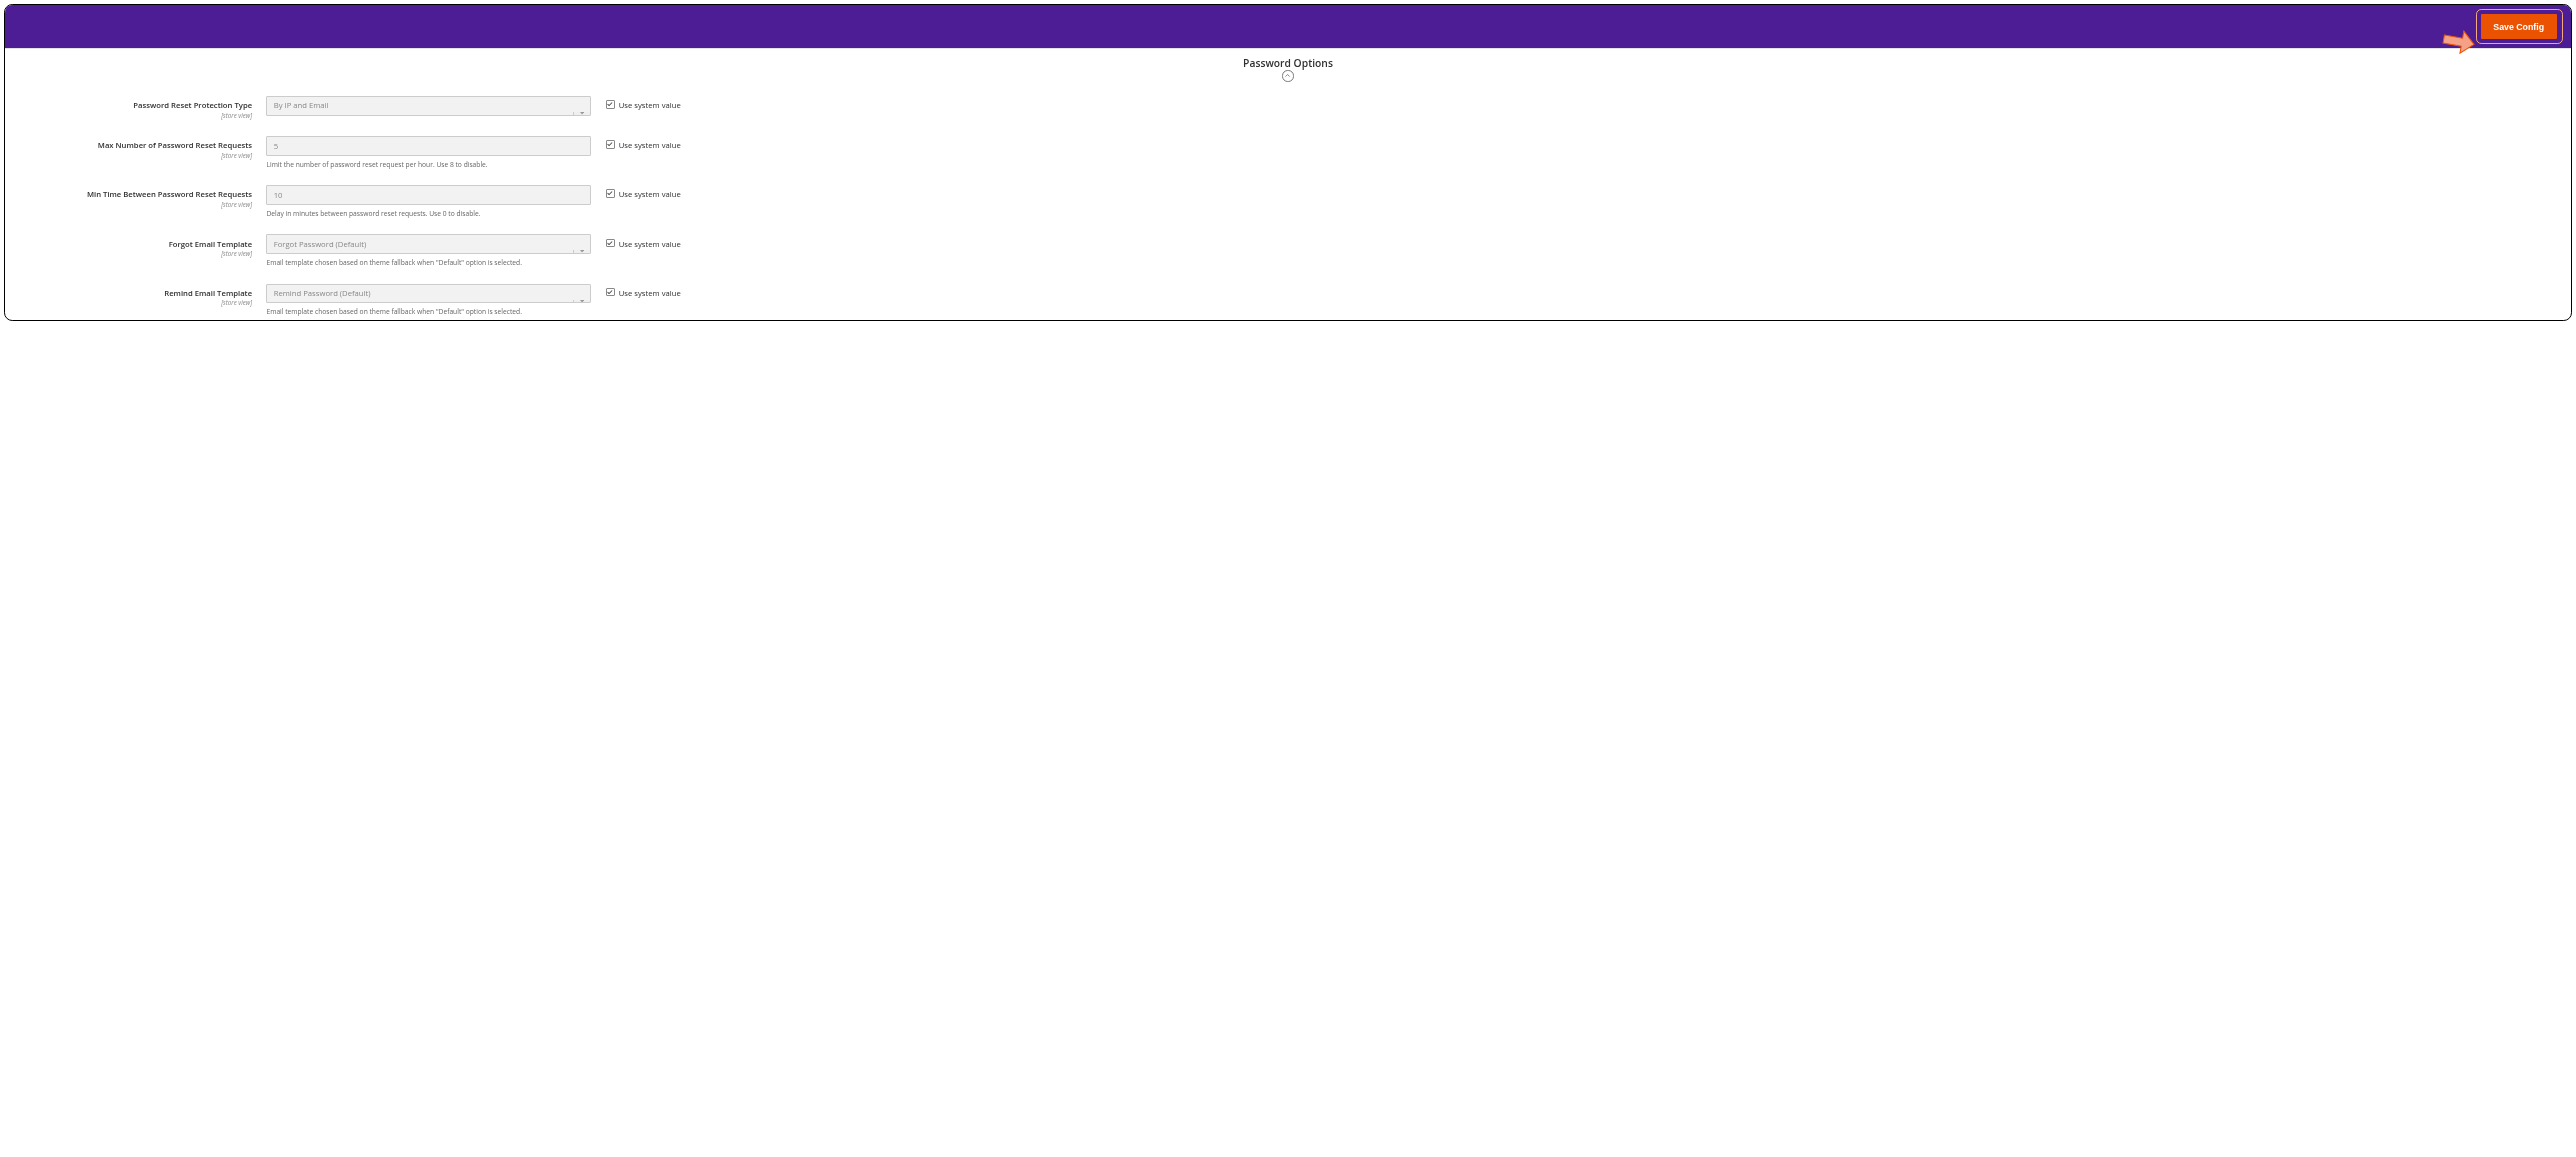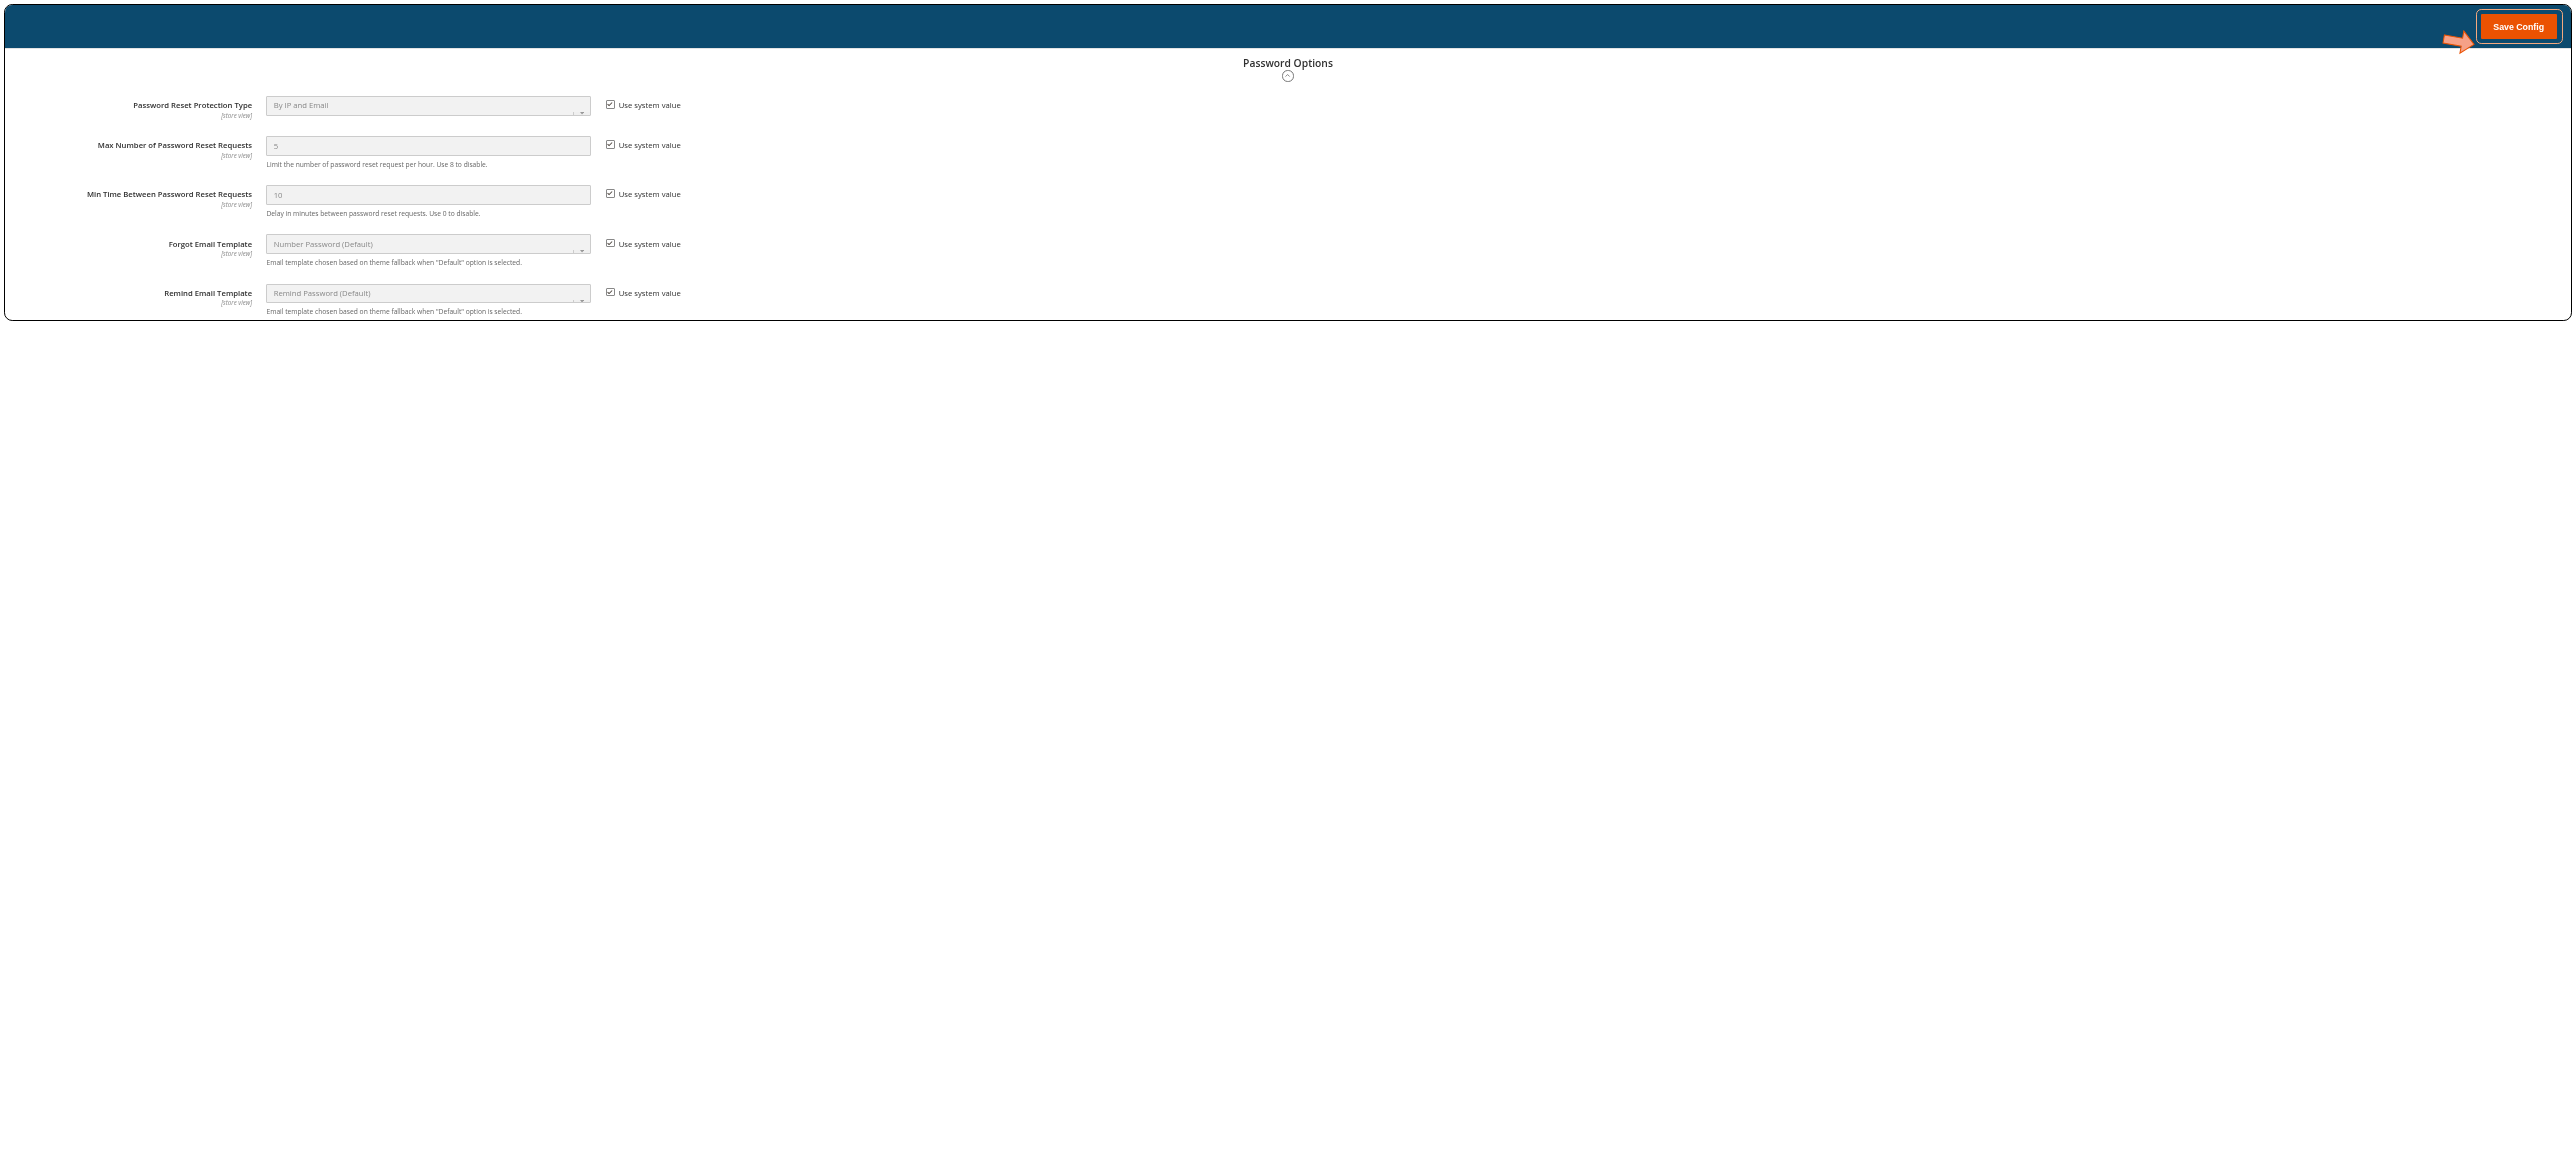--- a/index.html
+++ b/index.html
@@ -8,21 +8,21 @@
   background: #fff;
   padding: 4.1px;
 }
 .panel {
   border: 1px solid #000;
   border-radius: 8.2px;
   overflow: hidden;
   background: #fff;
 }
 .header-bar {
-  background: #0c4a6e;
+  background: #4c1d95;
   border-bottom: 0.5px solid #e3e3e3;
   padding: 9.3px 14.4px;
   display: flex;
   justify-content: flex-end;
   align-items: flex-end;
   position: relative;
 }
 .save-btn {
   background: #eb5202;
   color: #fff;
@@ -260,21 +260,21 @@
       </div>
     </div>
 
     <div class="field-row">
       <div class="label-col">
         <span class="field-label">Forgot Email Template</span>
         <span class="scope">[store view]</span>
       </div>
       <div class="input-col">
         <div class="select-wrap">
-          <div class="select-value">Number Password (Default)</div>
+          <div class="select-value">Forgot Password (Default)</div>
           <div class="select-arrow">
             <svg width="4.1" height="2.6" viewBox="0 0 8 5">
                 <path d="M0 0 L4 5 L8 0 Z" fill="#999"></path>
               </svg>
           </div>
         </div>
         <div class="hint">Email template chosen based on theme fallback when "Default" option is selected.</div>
       </div>
       <div class="checkbox-col">
         <div class="checkbox">

